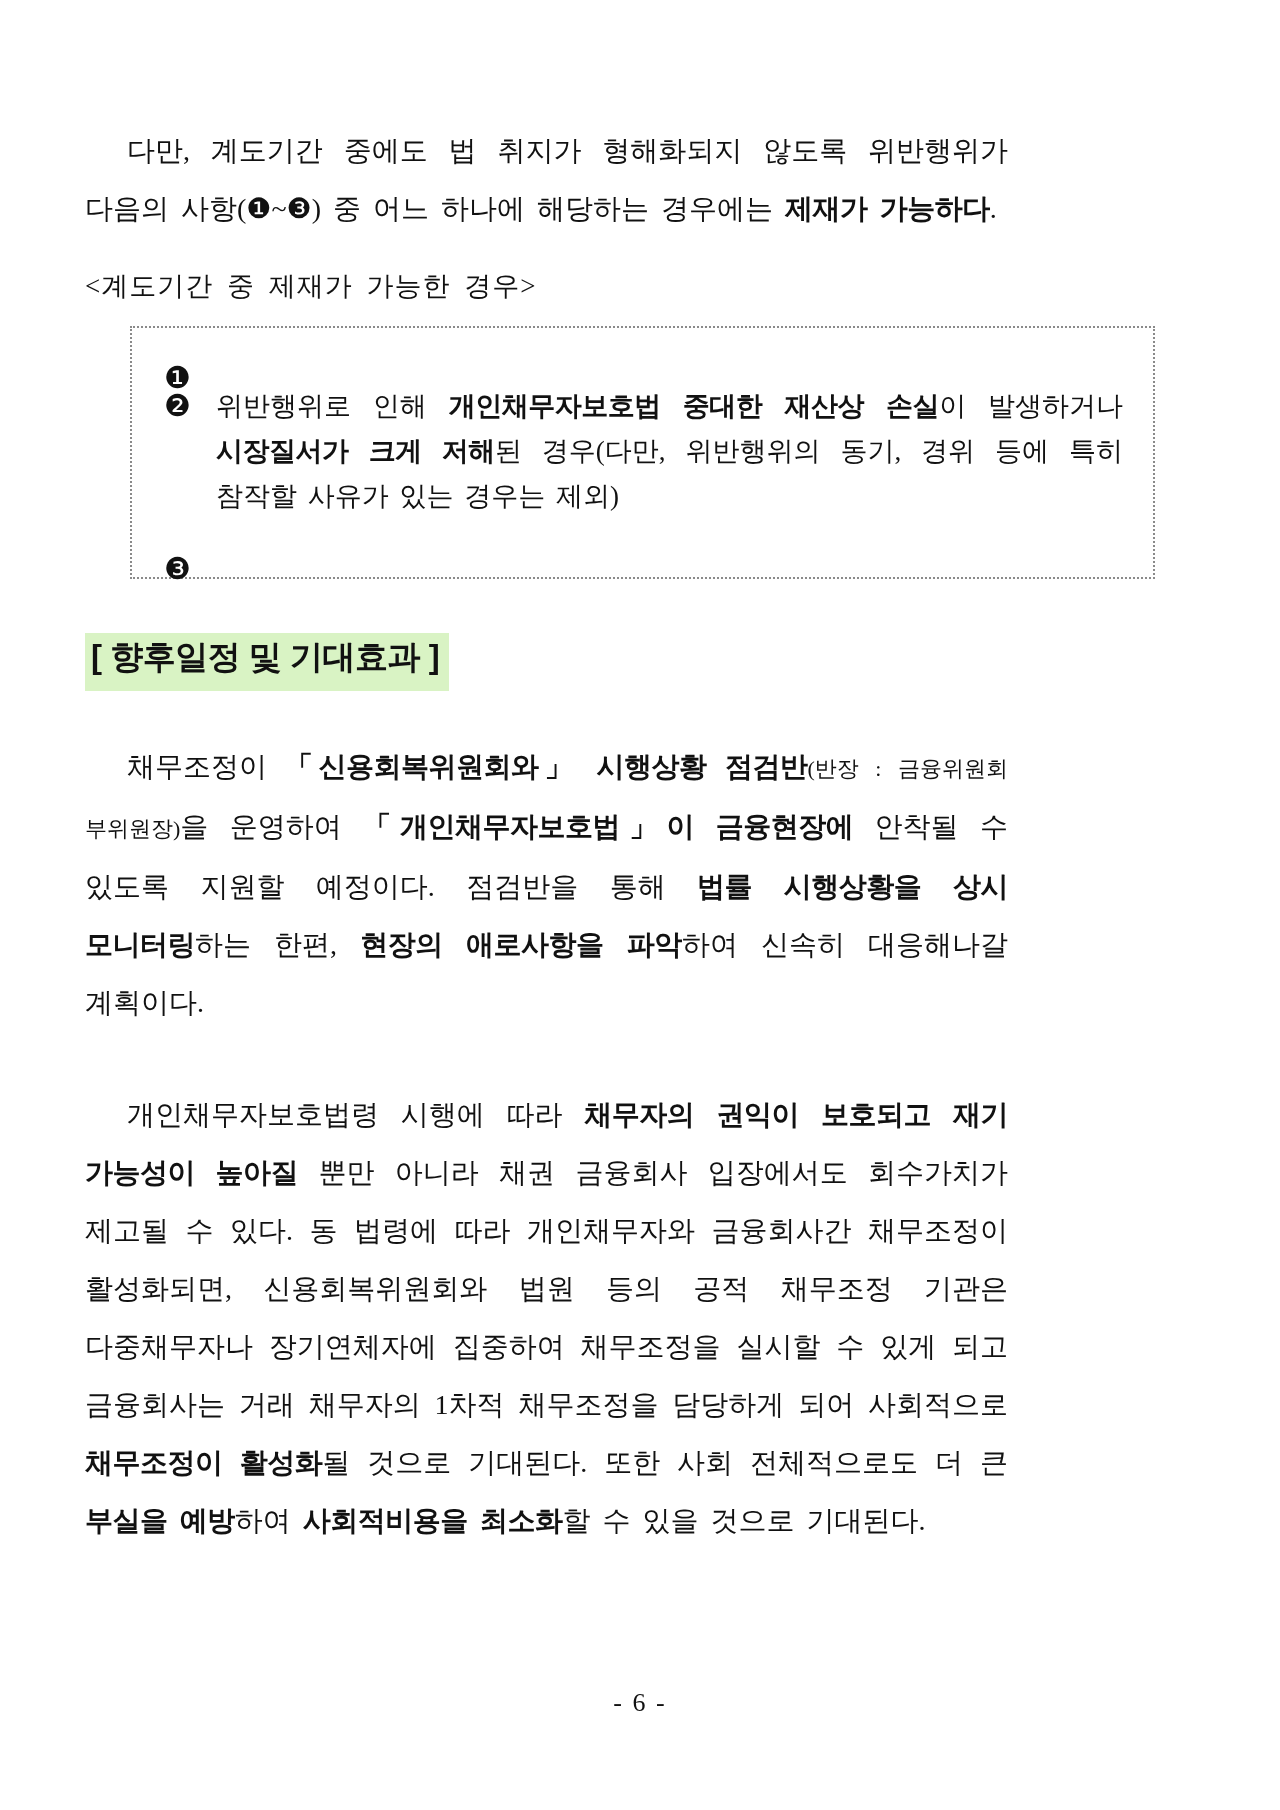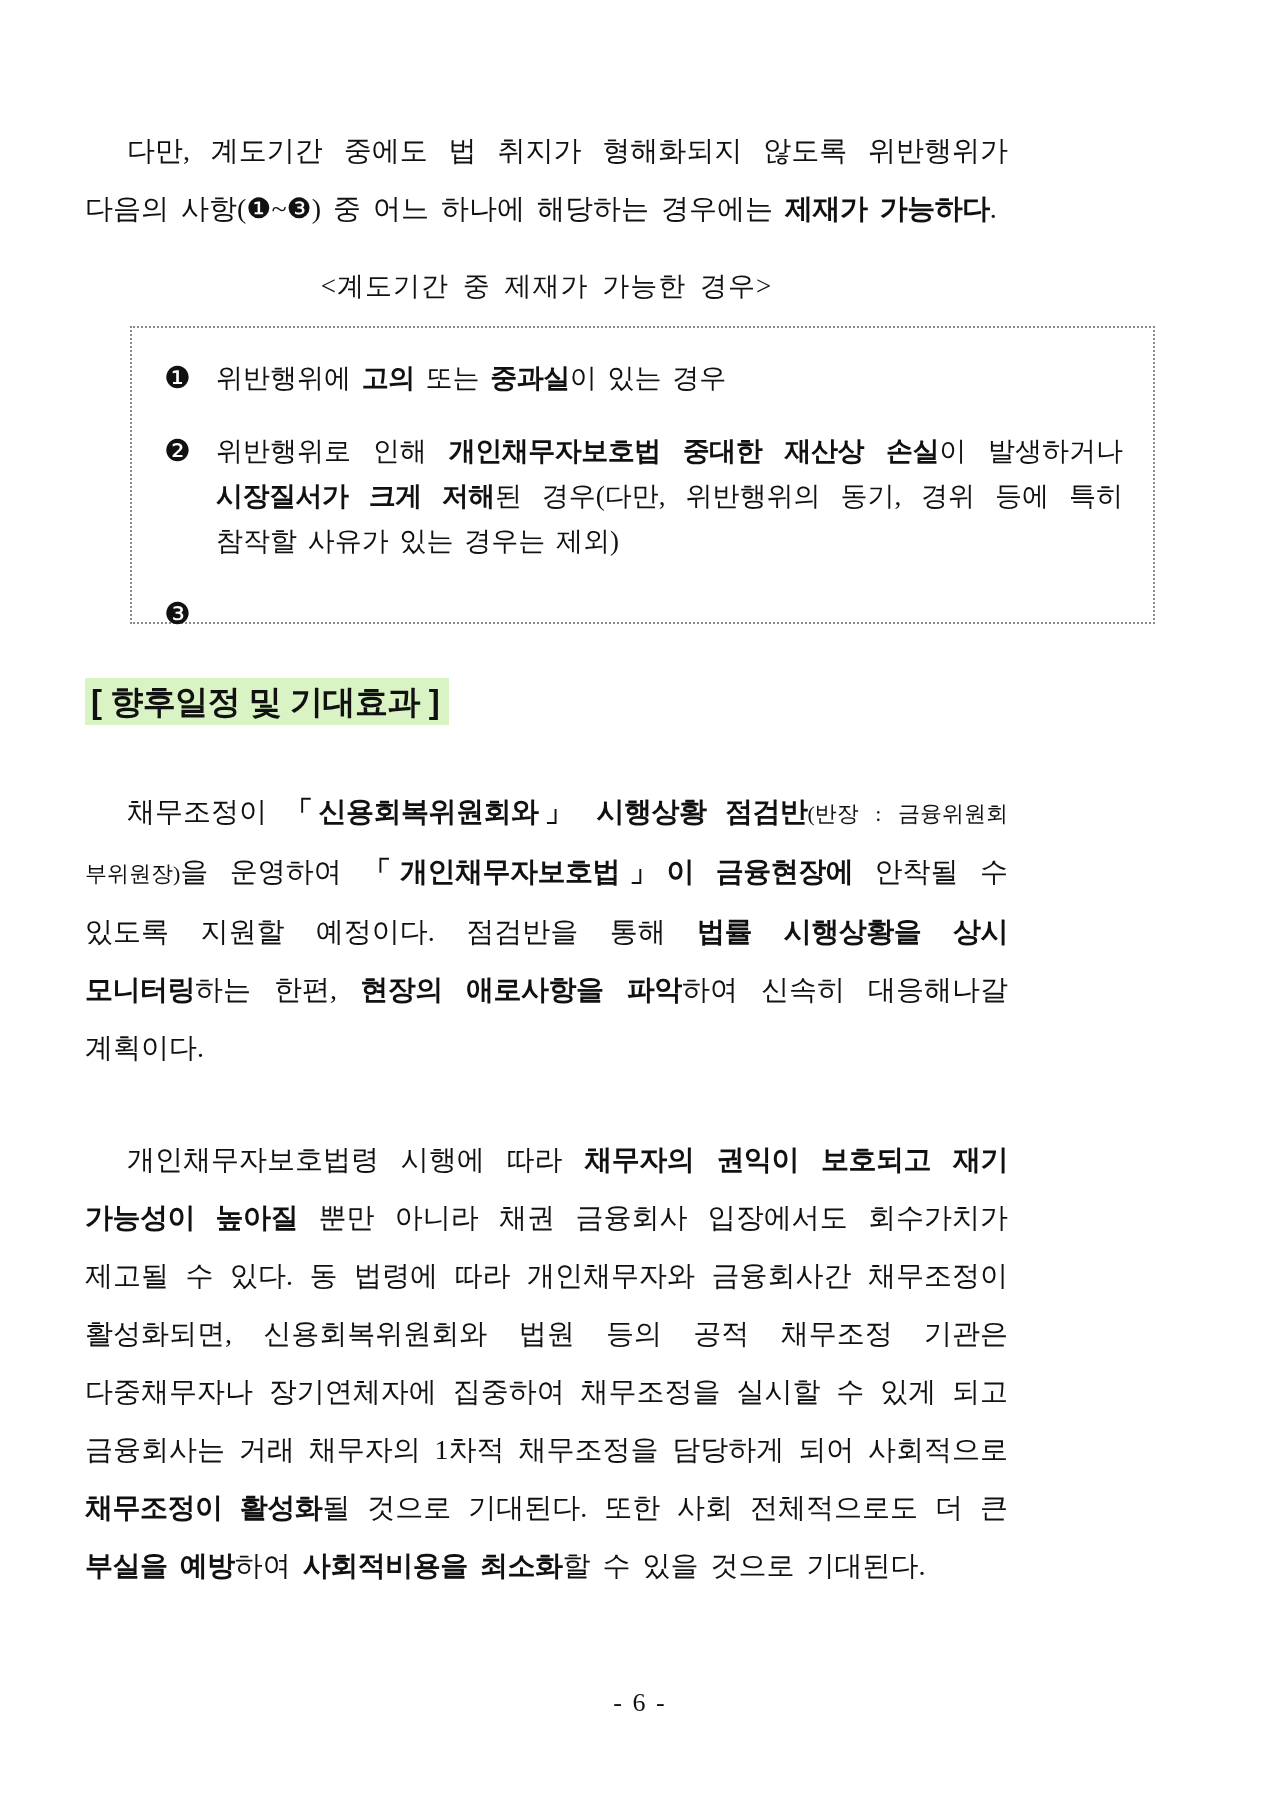--- a/index.html
+++ b/index.html
@@ -22,21 +22,21 @@
     text-indent: 42px;
   }
   .b {
     font-weight: bold;
     font-family: "Liberation Sans", "DejaVu Sans", sans-serif;
     letter-spacing: -0.5px;
   }
   .sm { font-size: 22px; }
   .intro { margin-bottom: 30px; }
   .caption {
-    text-align: center;
+    text-align: left;
     font-size: 27px;
     letter-spacing: 1px;
     word-spacing: 6px;
     margin-bottom: 22px;
   }
   .rule-box {
     margin-left: 45px;
     width: 1025px;
     border: 2px dotted #8a8a8a;
     padding: 28px 30px 30px 32px;
@@ -59,21 +59,21 @@
   }
   .section-header {
     font-size: 33px;
     margin-bottom: 58px;
     font-family: "Liberation Sans", "DejaVu Sans", sans-serif;
     font-weight: bold;
     letter-spacing: -0.5px;
   }
   .section-header .hl {
     background: #d9f3c4;
-    padding: 5px 10px 5px 6px;
+    padding: 5px 10px 16px 6px;
   }
   .body-para { margin-bottom: 54px; }
   .footer {
     position: absolute;
     left: 0; top: 1688px;
     width: 1280px;
     text-align: center;
     font-size: 26px;
     letter-spacing: 2px;
   }
@@ -83,21 +83,20 @@
 
 <div class="page">
 
   <p class="para intro"><span>다만, 계도기간 중에도 법 취지가 형해화되지 않도록 위반행위가 다음의 사항(❶~❸) 중 어느 하나에 해당하는 경우에는 </span><span class="b">제재가 가능하다</span><span>.</span></p>
 
   <div class="caption">&lt;계도기간 중 제재가 가능한 경우&gt;</div>
 
   <div class="rule-box">
     <div class="box-item">
       <span class="marker">❶</span>
-      <span><span>위반행위에 </span><span class="b">고의</span><span> 또는 </span><span class="b">중과실</span><span>이 있는 경우</span></span>
     </div>
     <div class="box-item">
       <span class="marker">❷</span>
       <span><span>위반행위로 인해 </span><span class="b">개인채무자보호법 중대한 재산상 손실</span><span>이 발생하거나 </span><span class="b">시장질서가 크게 저해</span><span>된 경우(다만, 위반행위의 동기, 경위 등에 특히 참작할 사유가 있는 경우는 제외)</span></span>
     </div>
     <div class="box-item">
       <span class="marker">❸</span>
     </div>
   </div>
 

